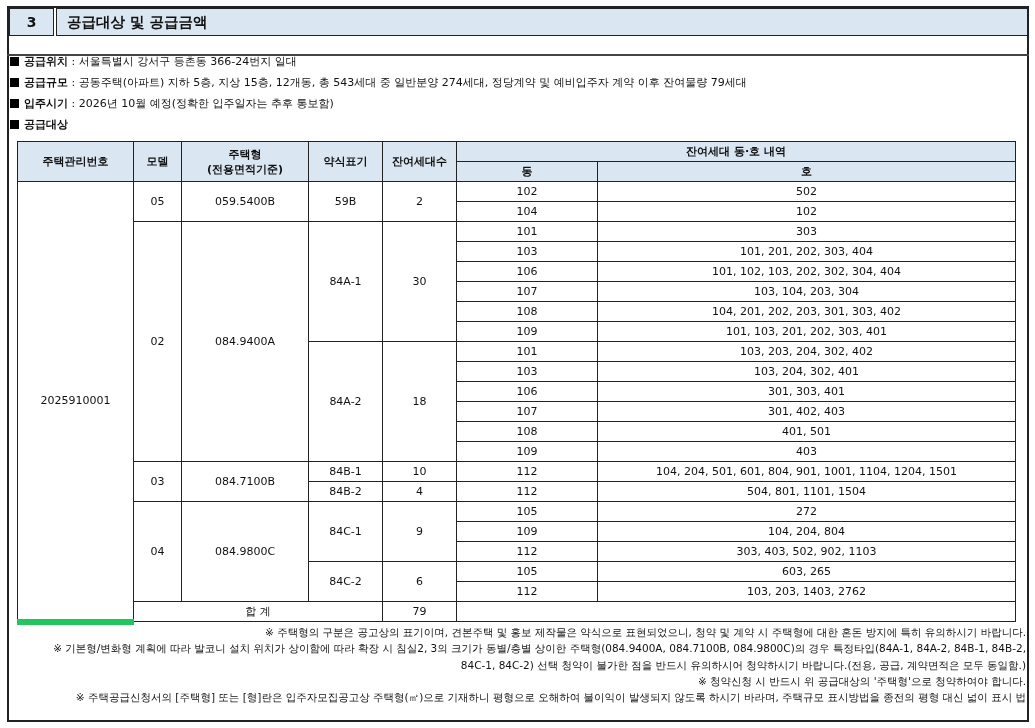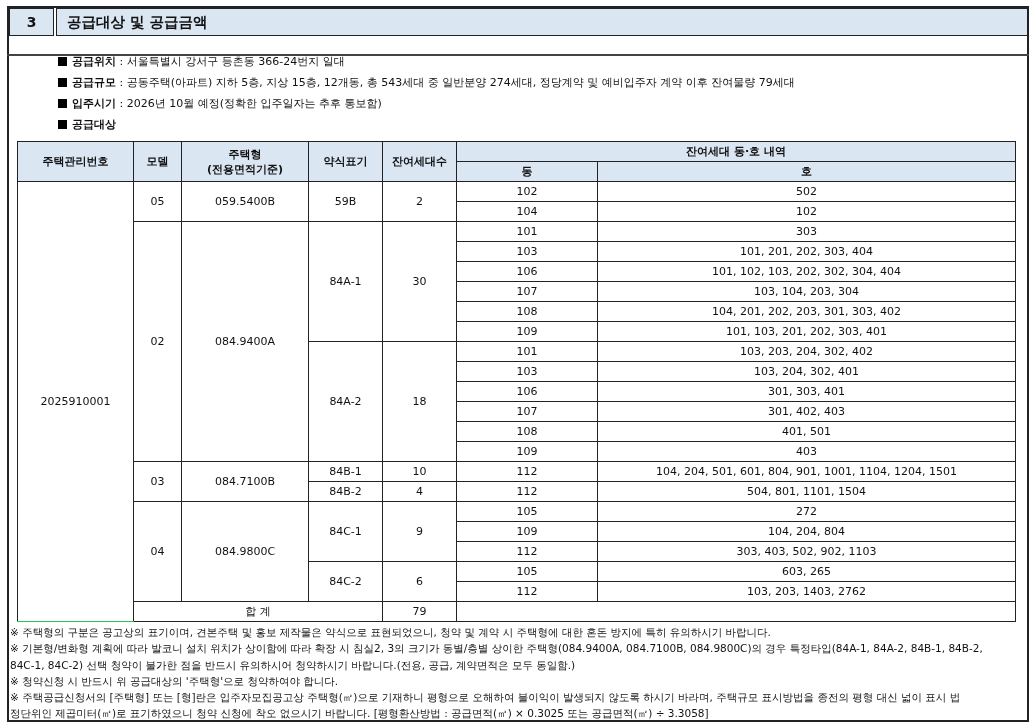--- a/index.html
+++ b/index.html
@@ -8,31 +8,31 @@
   .outer { position:absolute; left:7px; top:6px; width:1022px; height:716px;
            border:2px solid #222; border-top:none; box-sizing:border-box; }
   .outer-top { position:absolute; left:7px; top:6px; width:1022px; border-top:2px solid #222; }
   .sec-num { position:absolute; left:9px; top:8px; width:45px; height:28px; background:#dbe6f3;
              border:1px solid #222; box-sizing:border-box; font-weight:bold; font-size:14px;
              display:flex; align-items:center; justify-content:center; }
   .sec-title { position:absolute; left:56px; top:8px; width:972px; height:28px; background:#dbe6f3;
                border:1px solid #222; box-sizing:border-box; font-weight:bold; font-size:14.5px;
                padding-left:10px; display:flex; align-items:center;text-align:right; }
   .gap-line { position:absolute; left:7px; top:54px; width:1022px; border-top:2px solid #444; }
-  .info { position:absolute; left:10px; font-size:11px; white-space:nowrap; line-height:14px;padding-left:48px; }
+  .info { position:absolute; left:10px; font-size:11px; white-space:nowrap; line-height:14px; }
   .info .sq { display:inline-block; width:9px; height:9px; background:#000; margin-right:5px; vertical-align:-1px; }
   .info b { font-weight:bold; }
   table.main { position:absolute; left:17px; top:141px; border-collapse:collapse;
                font-size:11px; table-layout:fixed; }
   table.main td, table.main th { border:1px solid #222; text-align:center; padding:0;
                height:19px; line-height:19px; white-space:nowrap; overflow:hidden; }
   table.main th { background:#dbe6f3; font-weight:bold; font-size:11px; }
   table.main th.tall { line-height:15px; }
   .notes { position:absolute; left:10px; top:624px; width:1016px; font-size:10.5px; line-height:16.3px; }
-  .notes div { white-space:nowrap; }
+  .notes div { white-space:nowrap;text-align:right; }
 </style>
 </head>
 <body>
 
 <div class="outer-top"></div>
 <div class="outer"></div>
 
 <div class="sec-num">3</div>
 <div class="sec-title">공급대상 및 공급금액</div>
 <div class="gap-line"></div>
@@ -70,21 +70,21 @@
       <th colspan="2">잔여세대 동·호 내역</th>
     </tr>
     <tr>
       <th>동</th>
       <th>호</th>
     </tr>
   </thead>
   <tbody>
 
     <tr>
-      <td rowspan="23" style="border-bottom:1px solid #22c55e">2025910001</td>
+      <td rowspan="23" style="border-bottom:6px solid #22c55e">2025910001</td>
       <td rowspan="2">05</td>
       <td rowspan="2">059.5400B</td>
       <td rowspan="2">59B</td>
       <td rowspan="2">2</td>
       <td>102</td>
       <td>502</td>
     </tr>
     <tr>
       <td>104</td>
       <td>102</td>
@@ -196,14 +196,13 @@
     </tr>
   </tbody>
 </table>
 
 <div class="notes">
   <div>※ 주택형의 구분은 공고상의 표기이며, 견본주택 및 홍보 제작물은 약식으로 표현되었으니, 청약 및 계약 시 주택형에 대한 혼돈 방지에 특히 유의하시기 바랍니다.</div>
   <div>※ 기본형/변화형 계획에 따라 발코니 설치 위치가 상이함에 따라 확장 시 침실2, 3의 크기가 동별/층별 상이한 주택형(084.9400A, 084.7100B, 084.9800C)의 경우 특정타입(84A-1, 84A-2, 84B-1, 84B-2,</div>
   <div>   84C-1, 84C-2) 선택 청약이 불가한 점을 반드시 유의하시어 청약하시기 바랍니다.(전용, 공급, 계약면적은 모두 동일함.)</div>
   <div>※ 청약신청 시 반드시 위 공급대상의 '주택형'으로 청약하여야 합니다.</div>
   <div>※ 주택공급신청서의 [주택형] 또는 [형]란은 입주자모집공고상 주택형(㎡)으로 기재하니 평형으로 오해하여 불이익이 발생되지 않도록 하시기 바라며, 주택규모 표시방법을 종전의 평형 대신 넓이 표시 법</div>
-  <div>   정단위인 제곱미터(㎡)로 표기하였으니 청약 신청에 착오 없으시기 바랍니다. [평형환산방법 : 공급면적(㎡) × 0.3025 또는 공급면적(㎡) ÷ 3.3058]</div>
 </div>
 
 </body></html>

